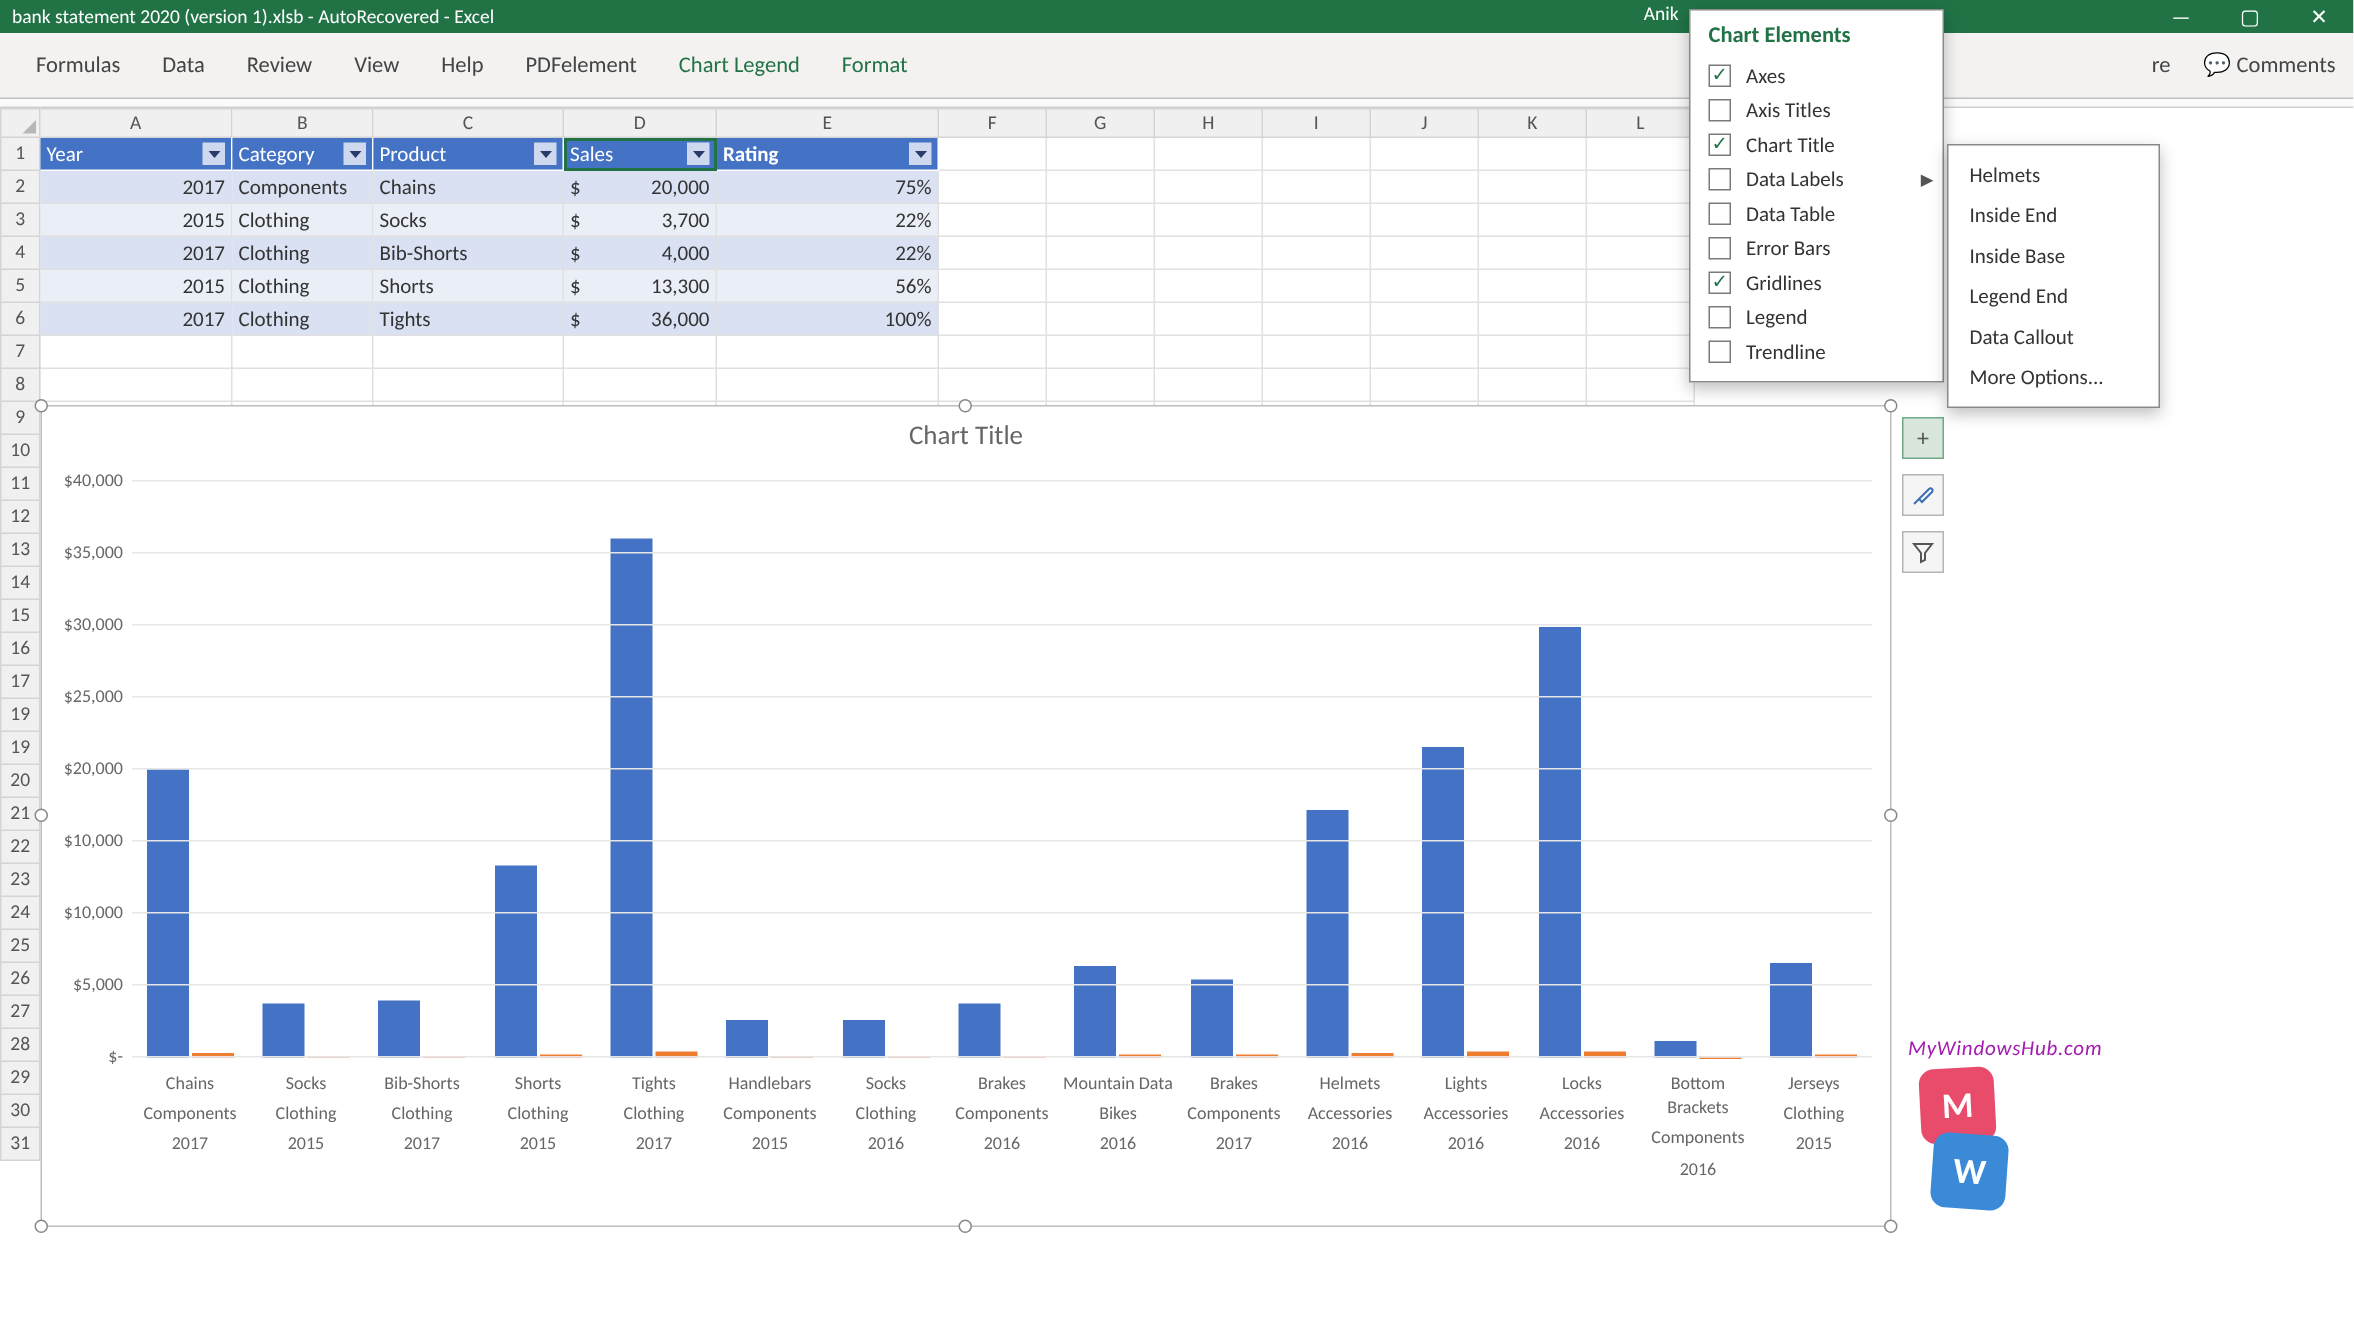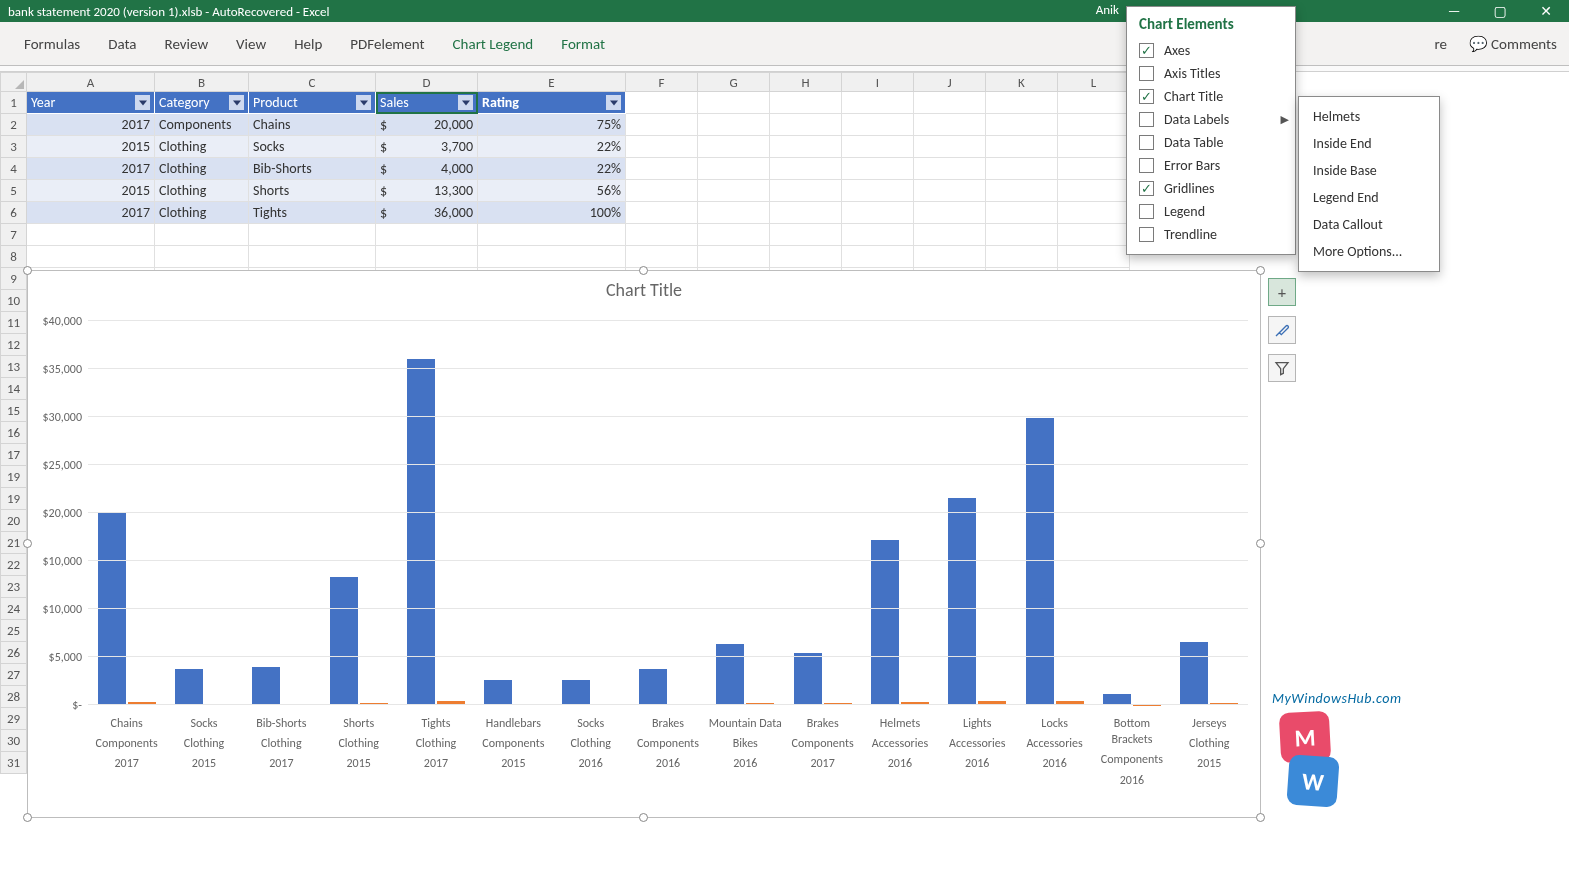--- a/index.html
+++ b/index.html
@@ -87,21 +87,21 @@
 .elem-item { display: flex; align-items: center; padding: 3px 12px; font-size: 14px; color: #333; position: relative; }
 .elem-item .chk { width: 15px; height: 15px; border: 1px solid #7a7a7a; margin-right: 10px; display: flex; align-items: center; justify-content: center; }
 .elem-item .chk.checked::after { content: "✓"; color: #217346; font-size: 13px; line-height: 1; }
 .elem-item .fly { position: absolute; right: 6px; font-size: 11px; color: #555; }
 
 
 .dl-submenu { position: absolute; left: 1298px; top: 24px; width: 142px; background: #fff; border: 1px solid #8a8a8a; box-shadow: 0 4px 10px rgba(0,0,0,.25); padding: 6px 0; z-index: 60; }
 .dl-submenu .mi { padding: 5px 14px; font-size: 14px; color: #333; }
 
 
-.watermark { position: absolute; left: 1272px; top: 618px; color: #0369a1; font-style: italic; font-size: 14px; letter-spacing: 0.5px; }
+.watermark { position: absolute; left: 1272px; top: 618px; color: #a21caf; font-style: italic; font-size: 14px; letter-spacing: 0.5px; }
 .tiles { position: absolute; left: 1280px; top: 640px; }
 .tile { width: 50px; height: 50px; border-radius: 10px; display: flex; align-items: center; justify-content: center; font-size: 24px; color: #fff; font-weight: bold; }
 .tile.m { background: #e94b6a; transform: rotate(-3deg); }
 .tile.w { background: #3b8ad8; transform: rotate(4deg); margin-top: -6px; margin-left: 8px; }
 
 </style>
 </head>
 <body>
 
 <div class="titlebar">

